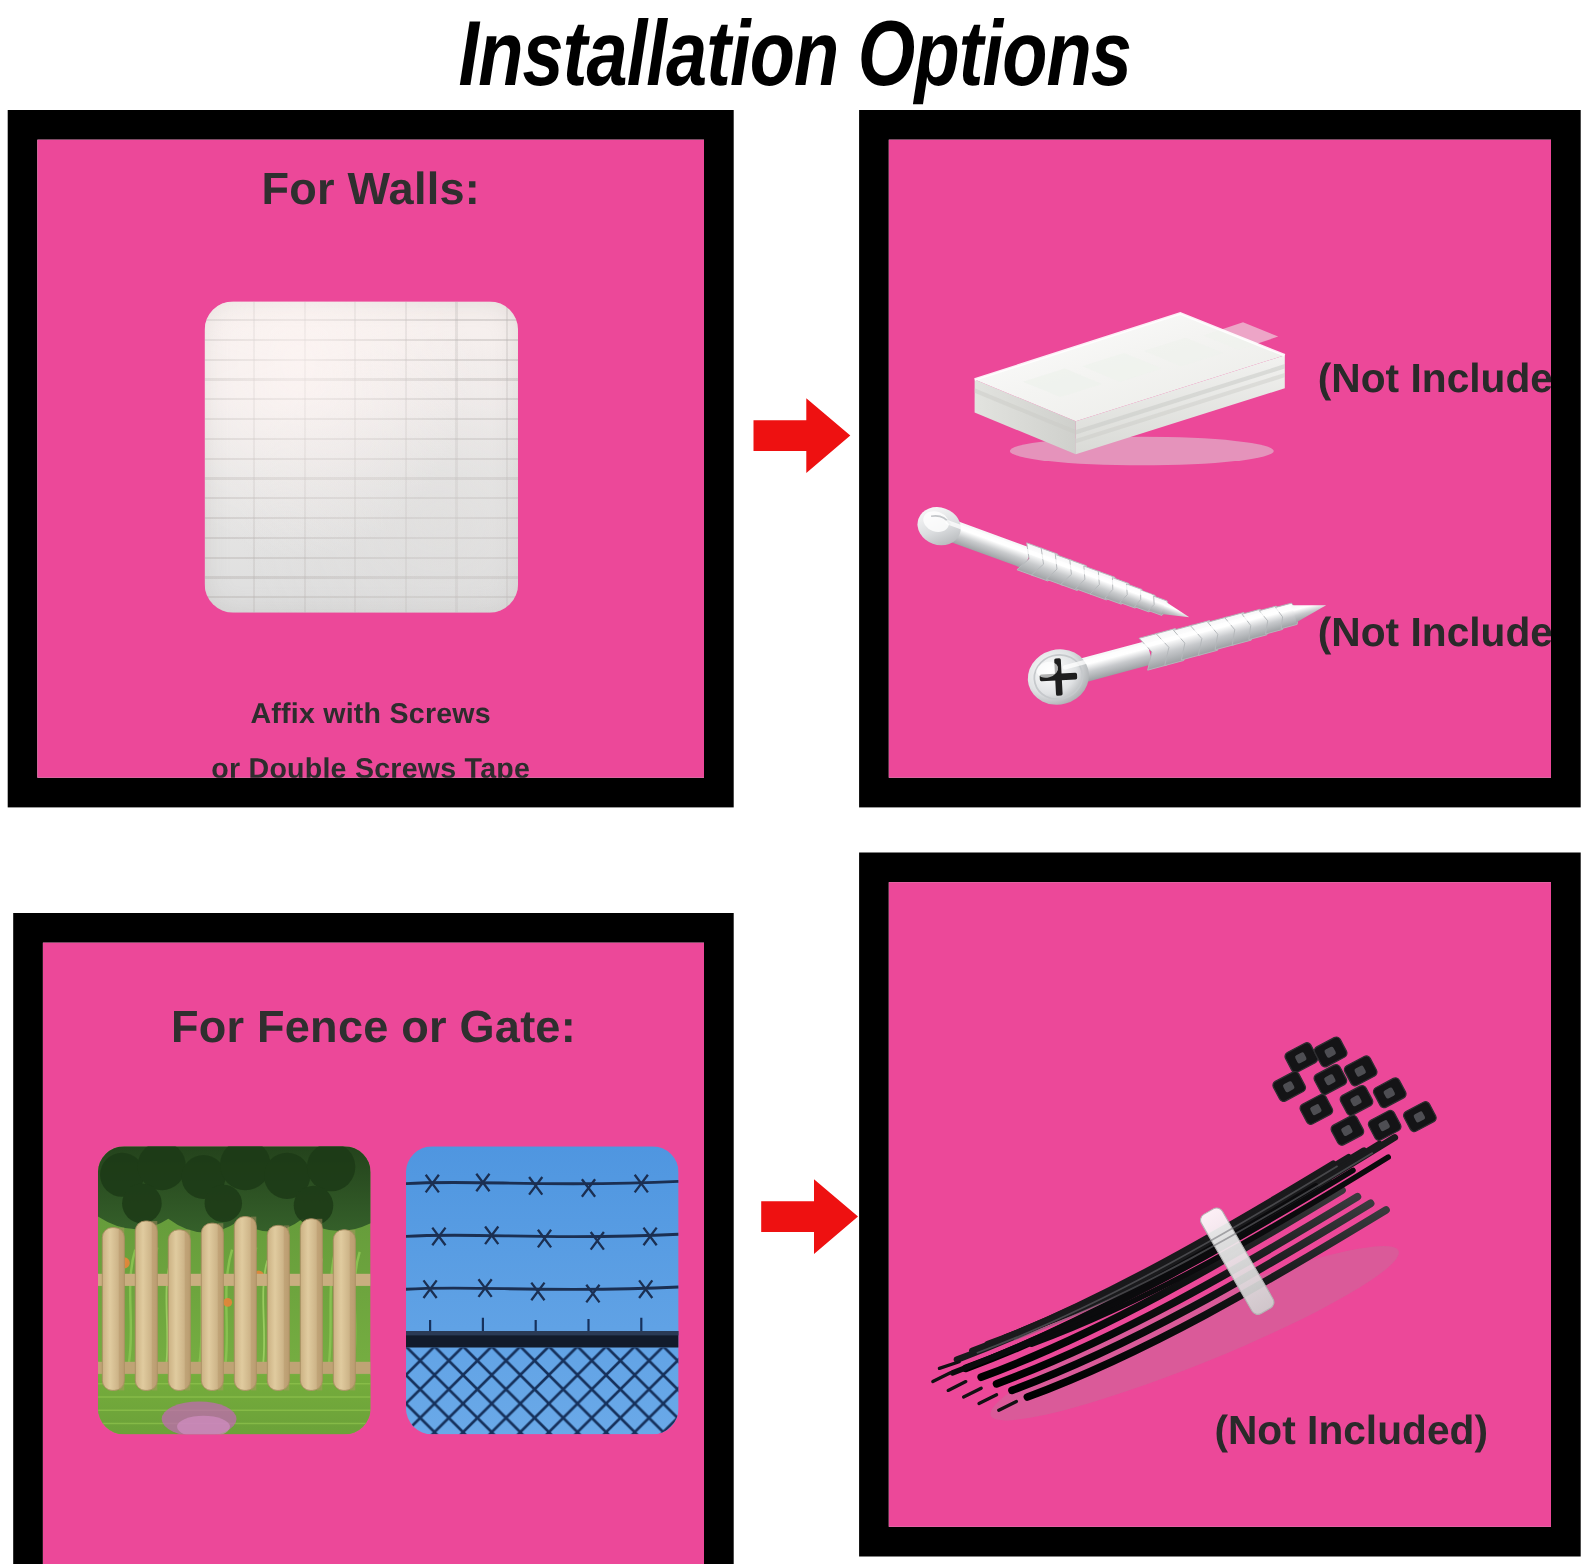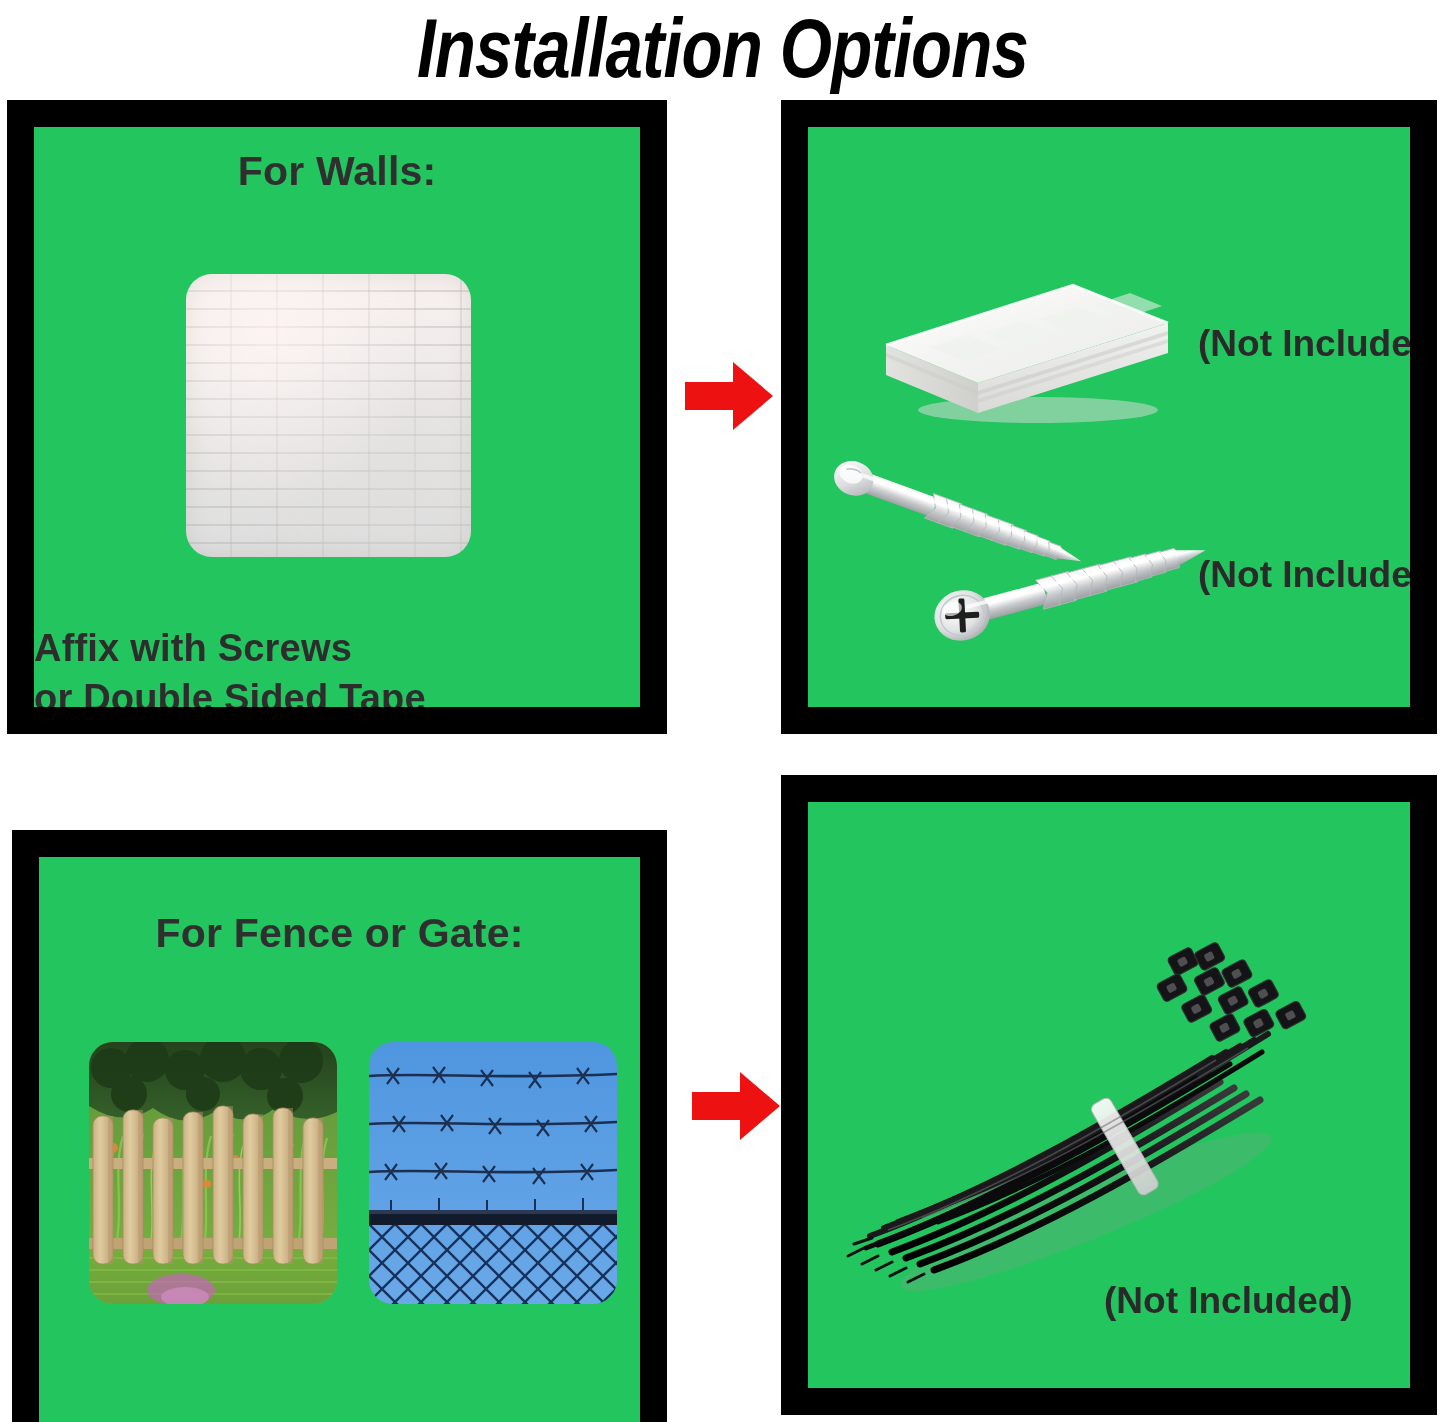--- a/index.html
+++ b/index.html
@@ -44,44 +44,44 @@
   }
   #panel-walls      { left: 7px;   top: 100px;  width: 660px; height: 634px; }
   #panel-hardware   { left: 781px; top: 100px;  width: 656px; height: 634px; }
   #panel-fence      { left: 12px;  top: 801px;  width: 655px; height: 640px; margin-top: 29px; }
   #panel-zipties    { left: 781px; top: 775px;  width: 656px; height: 640px; }
 
   .panel-inner {
     position: relative;
     width: 100%;
     height: 100%;
-    background: #22c55e;
+    background: #ec4899;
     overflow: hidden;
   }
 
   
   .panel-heading {
     position: absolute;
     left: 0;
     width: 100%;
     text-align: center;
     font-weight: bold;
     color: #2f2f2f;
     font-size: 41px;
     line-height: 48px;
     letter-spacing: 0.2px;
   }
   .caption {
     position: absolute;
     left: 0;
     width: 100%;
-    text-align: left;
+    text-align: center;
     font-weight: bold;
     color: #2d2d2d;
-    font-size: 38px;
+    font-size: 26px;
     line-height: 50px;
     letter-spacing: 0.2px;
   }
   .note-label {
     position: absolute;
     font-weight: bold;
     color: #2a2a2a;
     font-size: 37px;
     line-height: 42px;
     white-space: nowrap;
@@ -156,21 +156,21 @@
 
 <div class="panel" id="panel-walls">
   <div class="panel-inner">
 
     <div class="panel-heading" style="top:20px;">For Walls:</div>
 
     <div id="wall-swatch"></div>
 
     <div class="caption" style="top:496px;">Affix with Screws</div>
 
-    <div class="caption" style="top:546px;">or Double Sided Tape</div>
+    <div class="caption" style="top:546px;">or Double Screws Tape</div>
 
   </div>
 </div>
 
 <div class="arrow" style="left:683px; top:358px;">
   <svg viewBox="0 0 92 76" width="92" height="76" aria-hidden="true">
     <polygon points="2,24 50,24 50,4 90,38 50,72 50,52 2,52" fill="#ee1111"></polygon>
   </svg>
 </div>
 

